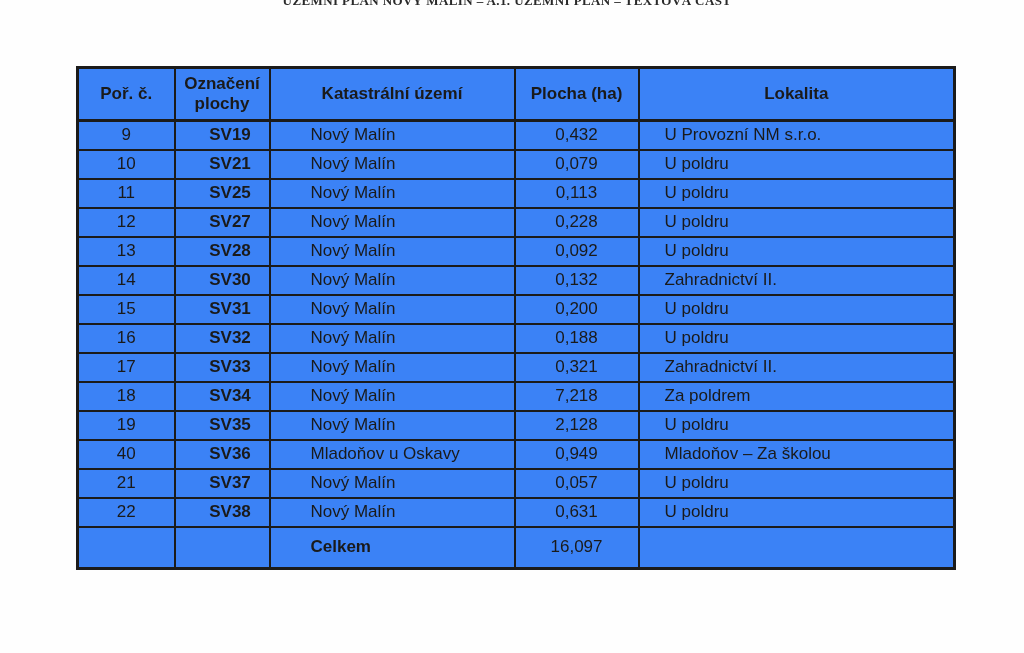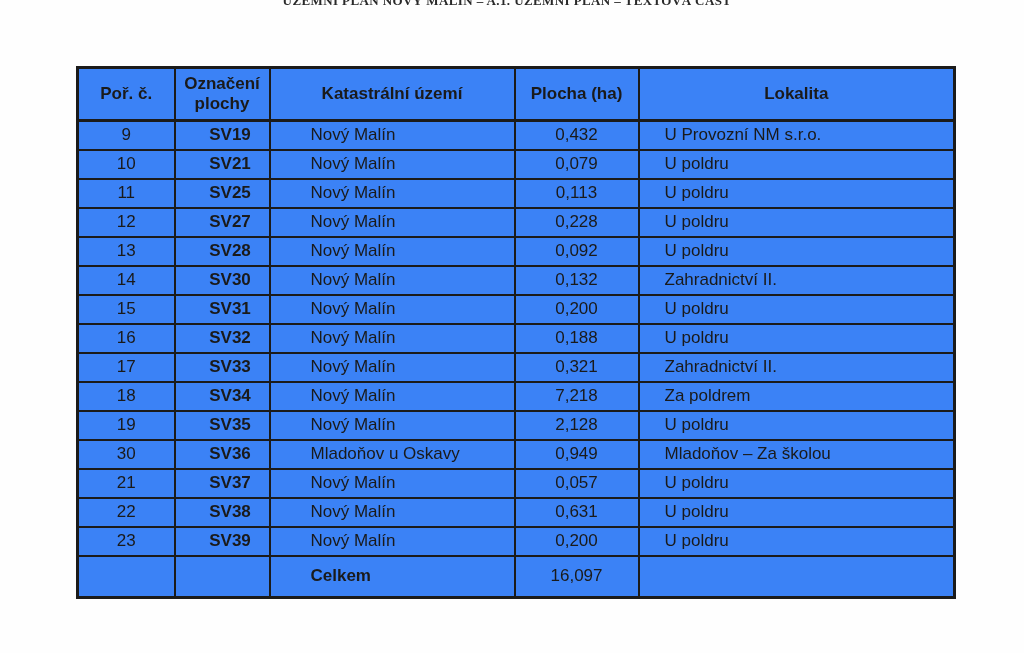--- a/index.html
+++ b/index.html
@@ -167,45 +167,38 @@
       <td class="locality">Za poldrem</td>
     </tr>
         <tr>
       <td class="center">19</td>
       <td class="code">SV35</td>
       <td class="cadastral">Nový Malín</td>
       <td class="center">2,128</td>
       <td class="locality">U poldru</td>
     </tr>
         <tr>
-      <td class="center">30</td>
+      <td class="center">40</td>
       <td class="code">SV36</td>
       <td class="cadastral">Mladoňov u Oskavy</td>
       <td class="center">0,949</td>
       <td class="locality">Mladoňov – Za školou</td>
     </tr>
         <tr>
       <td class="center">21</td>
       <td class="code">SV37</td>
       <td class="cadastral">Nový Malín</td>
       <td class="center">0,057</td>
       <td class="locality">U poldru</td>
     </tr>
         <tr>
       <td class="center">22</td>
       <td class="code">SV38</td>
       <td class="cadastral">Nový Malín</td>
       <td class="center">0,631</td>
-      <td class="locality">U poldru</td>
-    </tr>
-        <tr>
-      <td class="center">23</td>
-      <td class="code">SV39</td>
-      <td class="cadastral">Nový Malín</td>
-      <td class="center">0,200</td>
       <td class="locality">U poldru</td>
     </tr>
       </tbody>
     <tfoot>
       <tr class="total-row">
         <td></td>
         <td></td>
         <td class="total-label">Celkem</td>
         <td class="total-value">16,097</td>
         <td></td>

